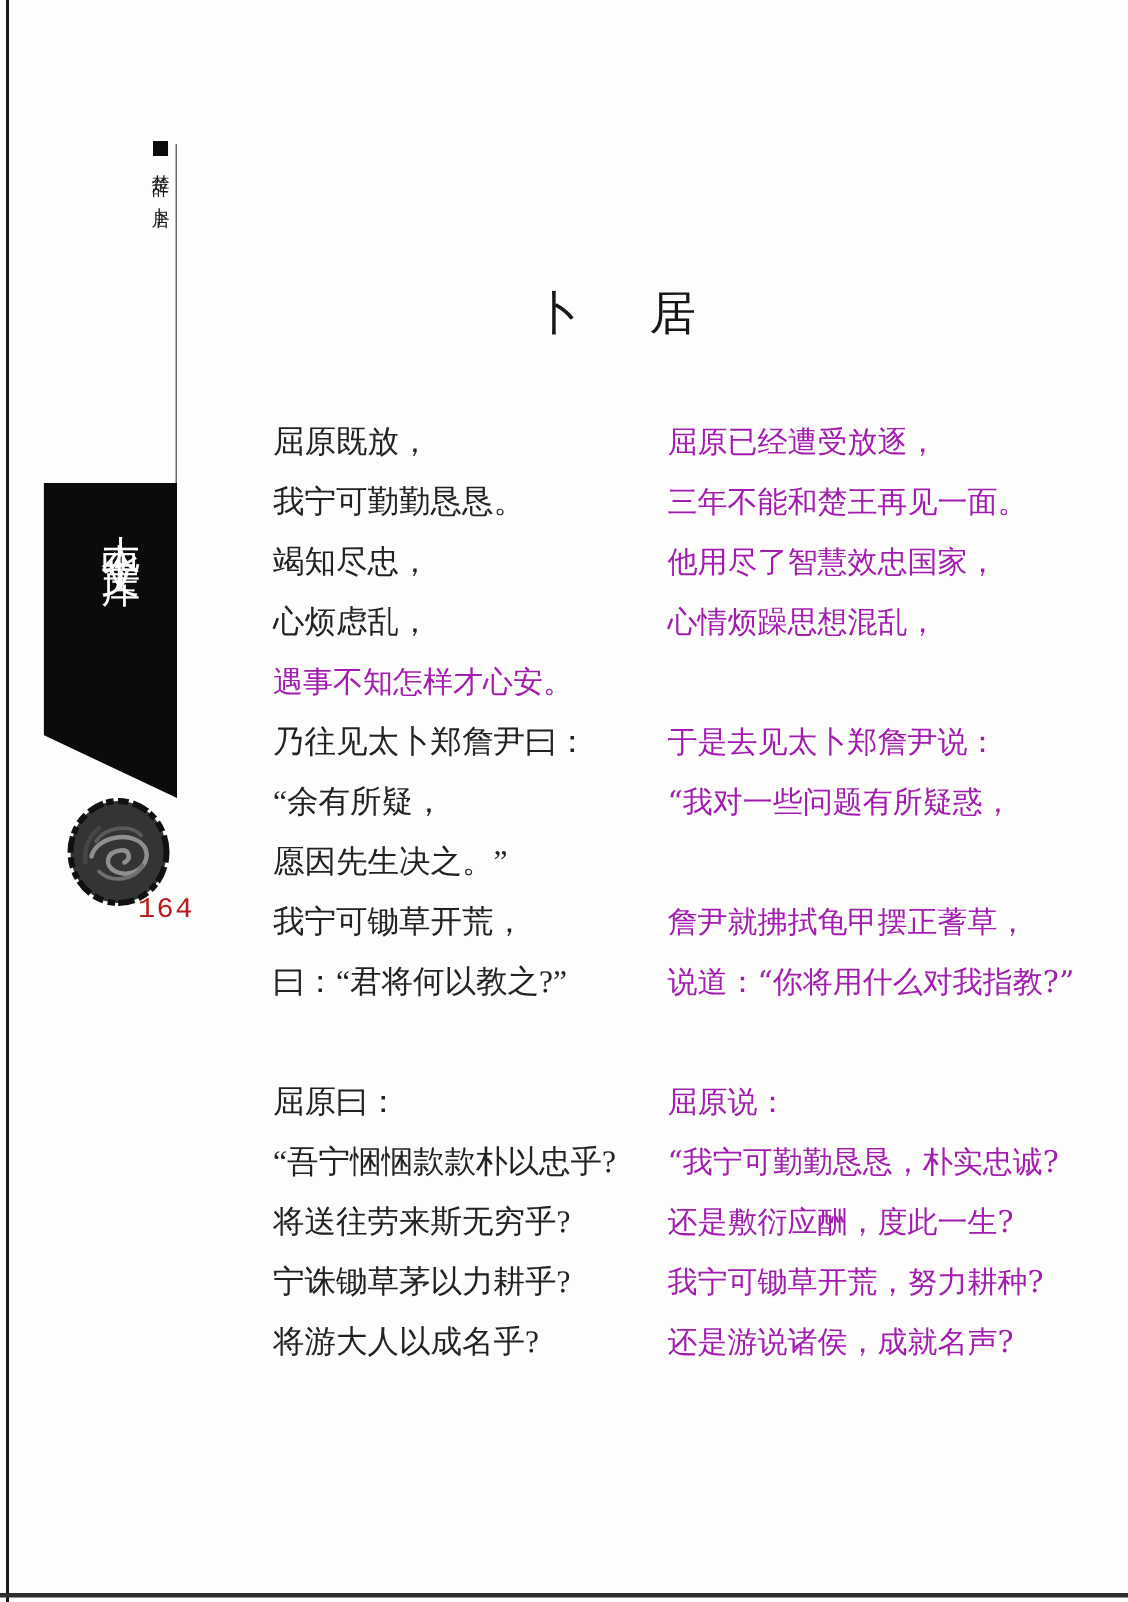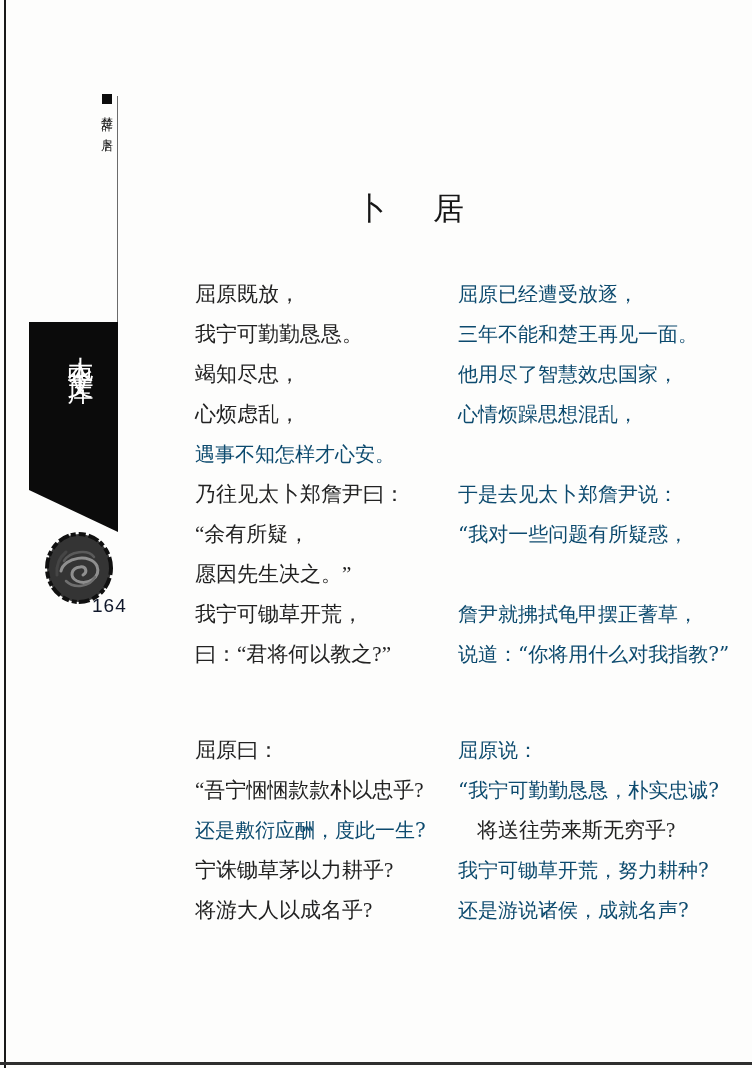--- a/index.html
+++ b/index.html
@@ -31,36 +31,36 @@
     writing-mode:vertical-rl;text-orientation:upright;
     color:#ffffff;font-size:26px;letter-spacing:5px;
     margin-top:14px;margin-left:14px;
     font-family:"Liberation Serif",serif;
   }
 
   
   .seal{position:absolute;left:44px;top:531px;width:70px;height:74px;}
 
   
-  .page-number{position:absolute;left:92px;top:595px;font-family:Liberation Sans, sans-serif;font-size:19px;color:#0f172a;letter-spacing:1px;}
+  .page-number{position:absolute;left:92px;top:595px;font-family:Liberation Mono, monospace;font-size:19px;color:#b91c1c;letter-spacing:1px;}
 
   
   .title{
     position:absolute;left:356px;top:188px;
     font-size:31px;letter-spacing:46px;color:#161616;
     font-family:"Liberation Serif",serif;white-space:nowrap;
   }
 
   
-  .verse{position:absolute;left:195px;top:281px;width:545px;}
-  .stanza-2{margin-top:56px;}
+  .verse{position:absolute;left:182px;top:281px;width:545px;}
+  .stanza-2{margin-top:40px;}
   .row{display:flex;height:40px;align-items:flex-start;}
   .cell{line-height:26px;white-space:nowrap;}
   .orig{width:263px;font-size:21px;color:#222;font-family:"Liberation Serif",serif;}
-  .trans{flex:1;font-size:20px;color:#0c4a6e;font-family:"DejaVu Serif",serif;}
+  .trans{flex:1;font-size:20px;color:#a21caf;font-family:"DejaVu Serif",serif;}
 </style>
 </head>
 <body>
 
 <div class="edge-left"></div>
 <div class="edge-bottom"></div>
 
 <div class="running-head">
   <div class="rh-marker"></div>
   <div class="rh-text">楚辞</div>
@@ -133,22 +133,22 @@
   <div class="stanza stanza-2">
     <div class="row">
       <div class="cell orig">屈原曰：</div>
       <div class="cell trans">屈原说：</div>
     </div>
     <div class="row">
       <div class="cell orig">“吾宁悃悃款款朴以忠乎?</div>
       <div class="cell trans">“我宁可勤勤恳恳，朴实忠诚?</div>
     </div>
     <div class="row">
+      <div class="cell orig">将送往劳来斯无穷乎?</div>
       <div class="cell trans">还是敷衍应酬，度此一生?</div>
-      <div class="cell orig">将送往劳来斯无穷乎?</div>
     </div>
     <div class="row">
       <div class="cell orig">宁诛锄草茅以力耕乎?</div>
       <div class="cell trans">我宁可锄草开荒，努力耕种?</div>
     </div>
     <div class="row">
       <div class="cell orig">将游大人以成名乎?</div>
       <div class="cell trans">还是游说诸侯，成就名声?</div>
     </div>
   </div>

